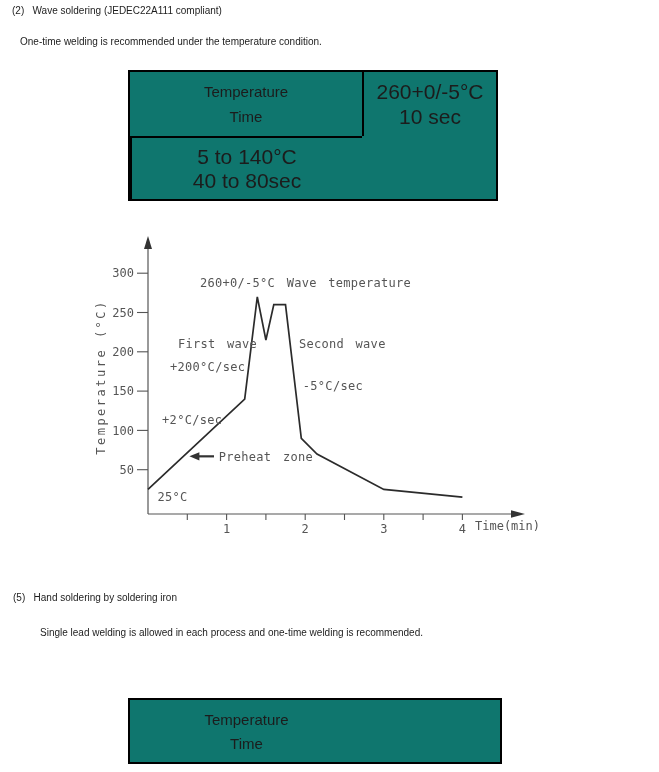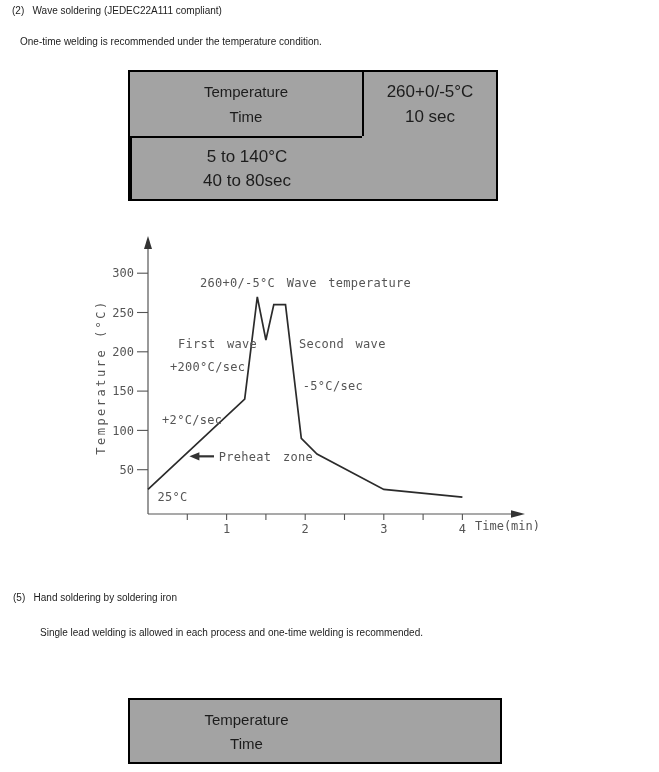--- a/index.html
+++ b/index.html
@@ -6,30 +6,30 @@
   body{
     width:659px;height:772px;background:#ffffff;overflow:hidden;position:relative;
     font-family:"Liberation Sans",sans-serif;color:#1c1c1c;
   }
   .abs{position:absolute;}
   .doc-text{font-size:10px;white-space:pre;color:#1c1c1c;}
 
   
   .spec-table{
     position:absolute;border:2px solid #000;box-sizing:border-box;
-    display:grid;background:#a3a3a3;
+    display:grid;background:#0f766e;
   }
   .spec-table .cell{
     display:flex;flex-direction:column;justify-content:space-around;
     align-items:center;box-sizing:border-box;padding:7px 2px 6px 2px;
   }
   .spec-table .cell.vdiv{border-left:2px solid #000;}
   .spec-table .cell.hdiv{border-top:2px solid #000;}
   .spec-table .lbl{font-size:15px;color:#1c1c1c;}
-  .spec-table .val{font-size:17px;color:#1c1c1c;}
+  .spec-table .val{font-size:21px;color:#1c1c1c;}
 
   
   .chart{position:absolute;left:85px;top:232px;}
   .tick{font-family:"DejaVu Sans Mono",monospace;font-size:12px;fill:#555;}
   .ann{font-family:"DejaVu Sans Mono",monospace;font-size:12px;fill:#555;
        letter-spacing:0.3px;word-spacing:4px;}
   .ylab{letter-spacing:2.5px;}
 </style>
 </head>
 <body>

